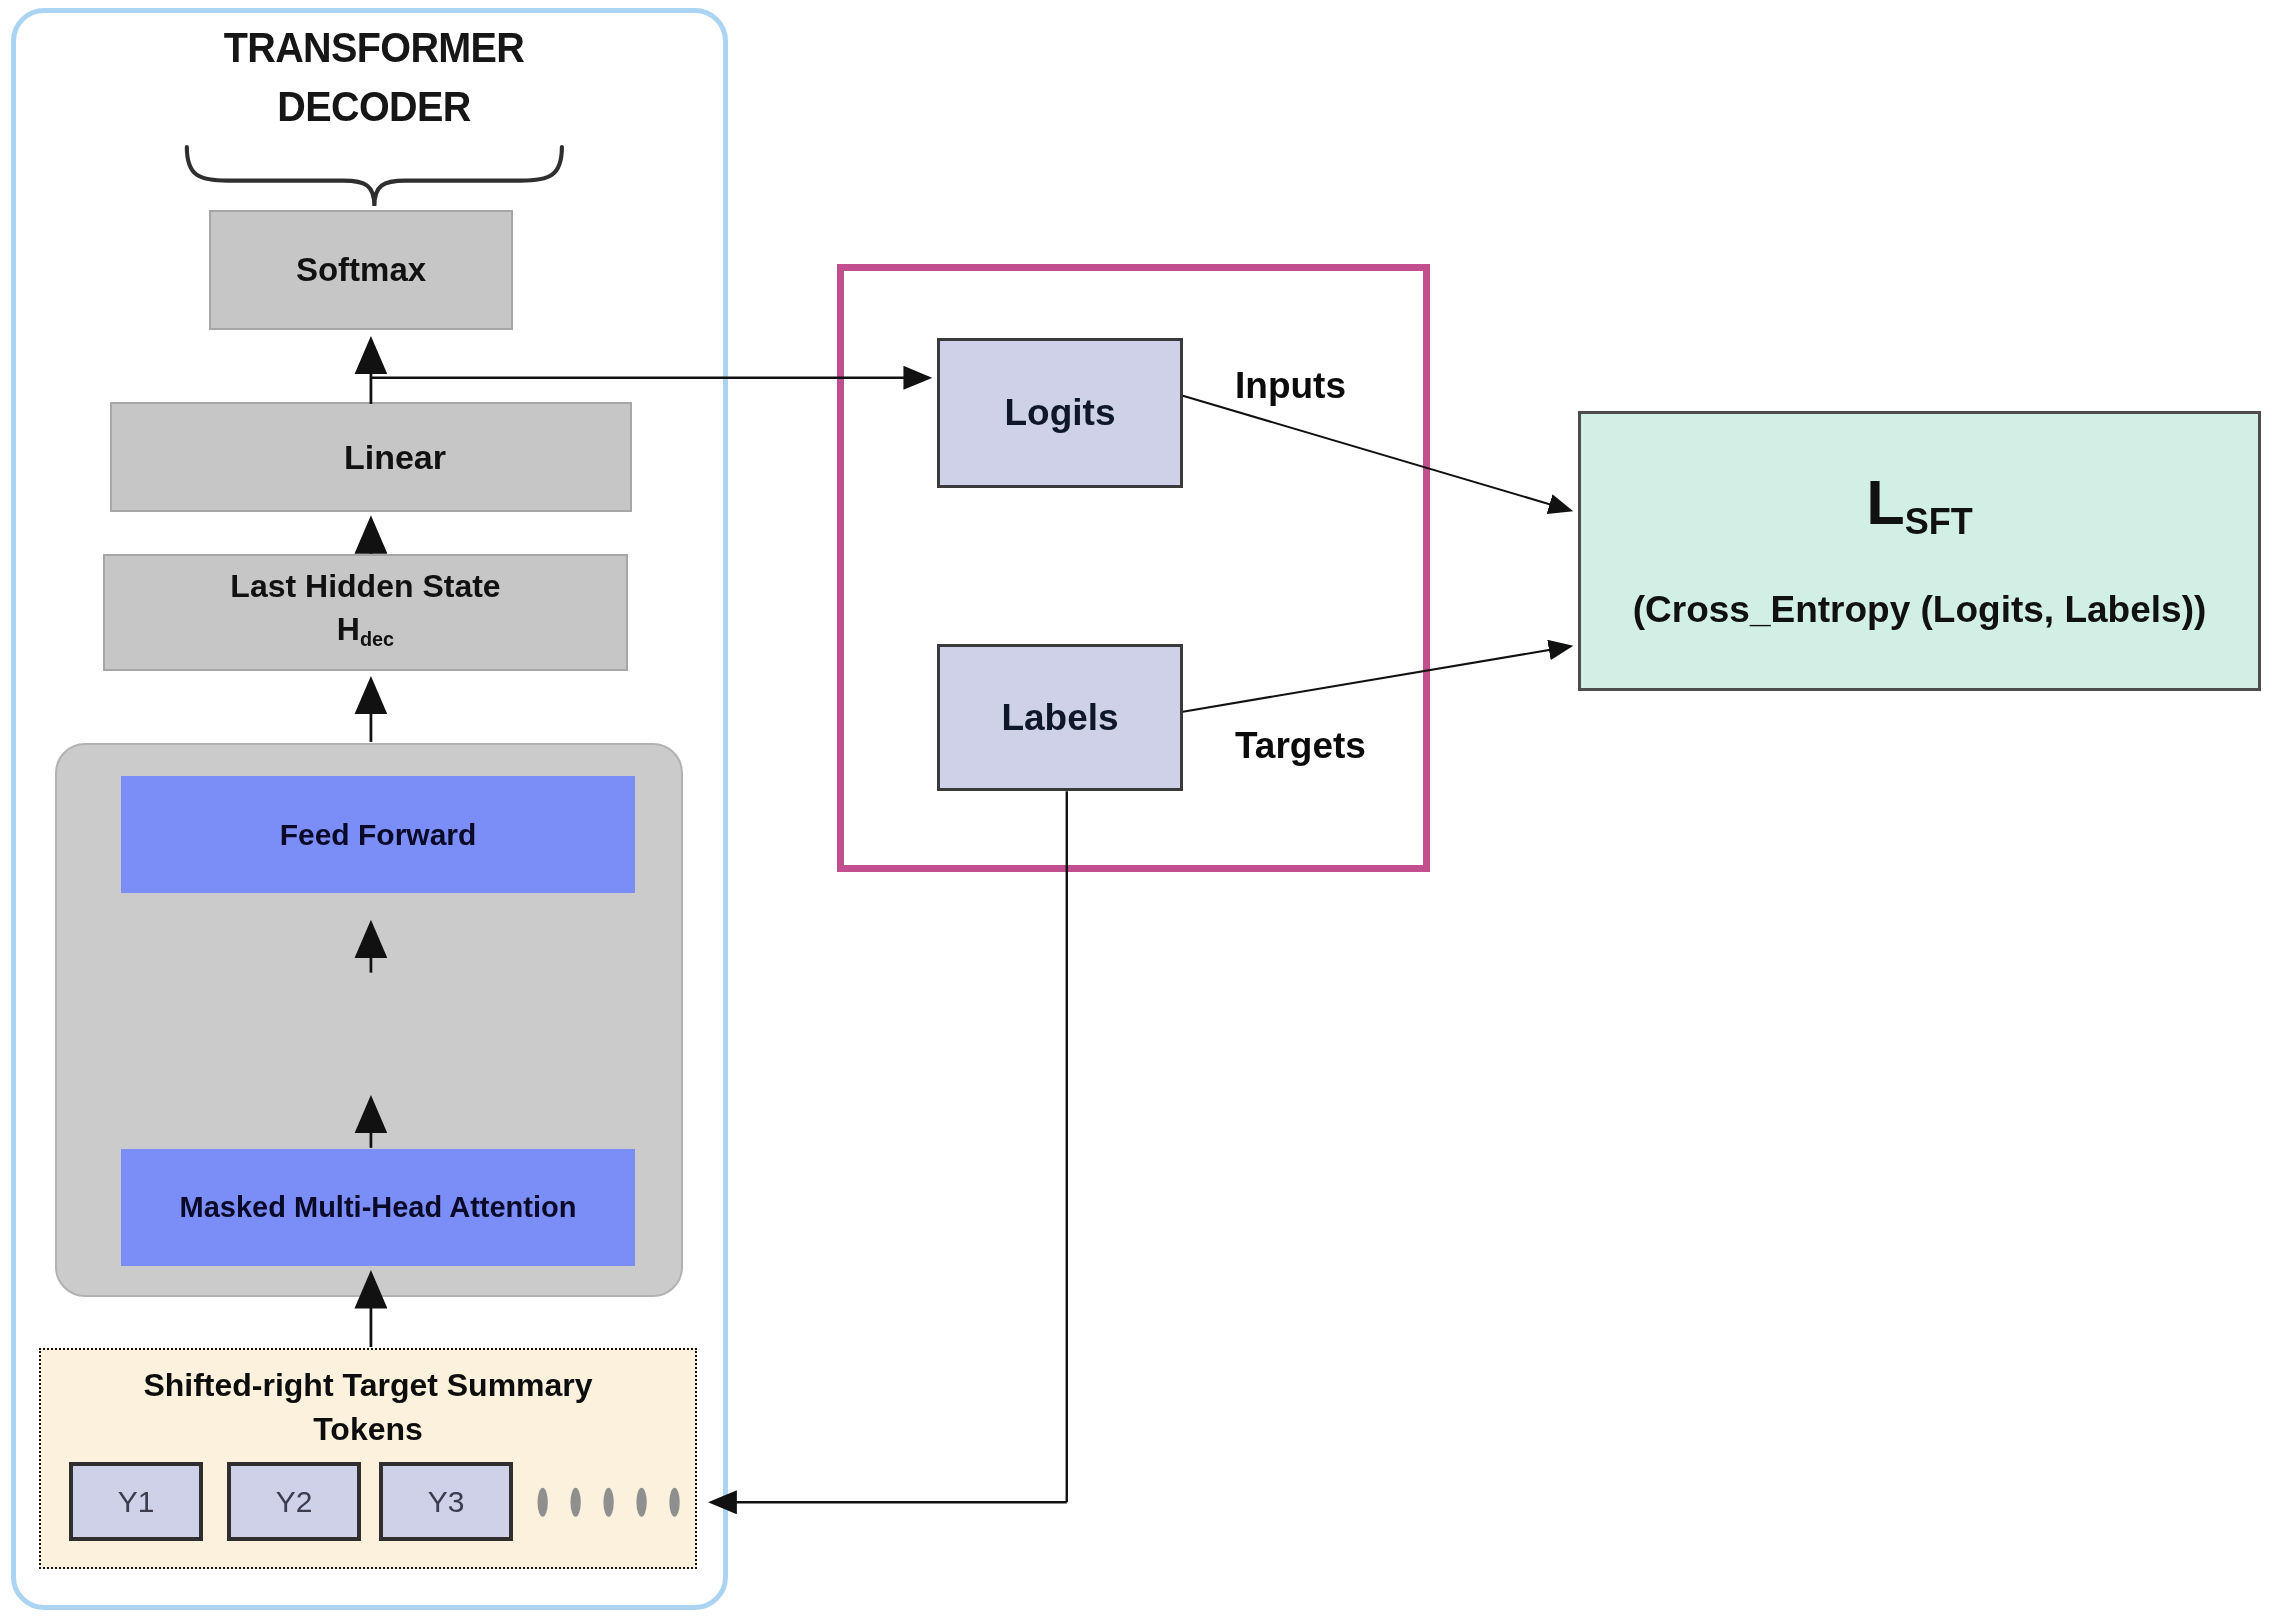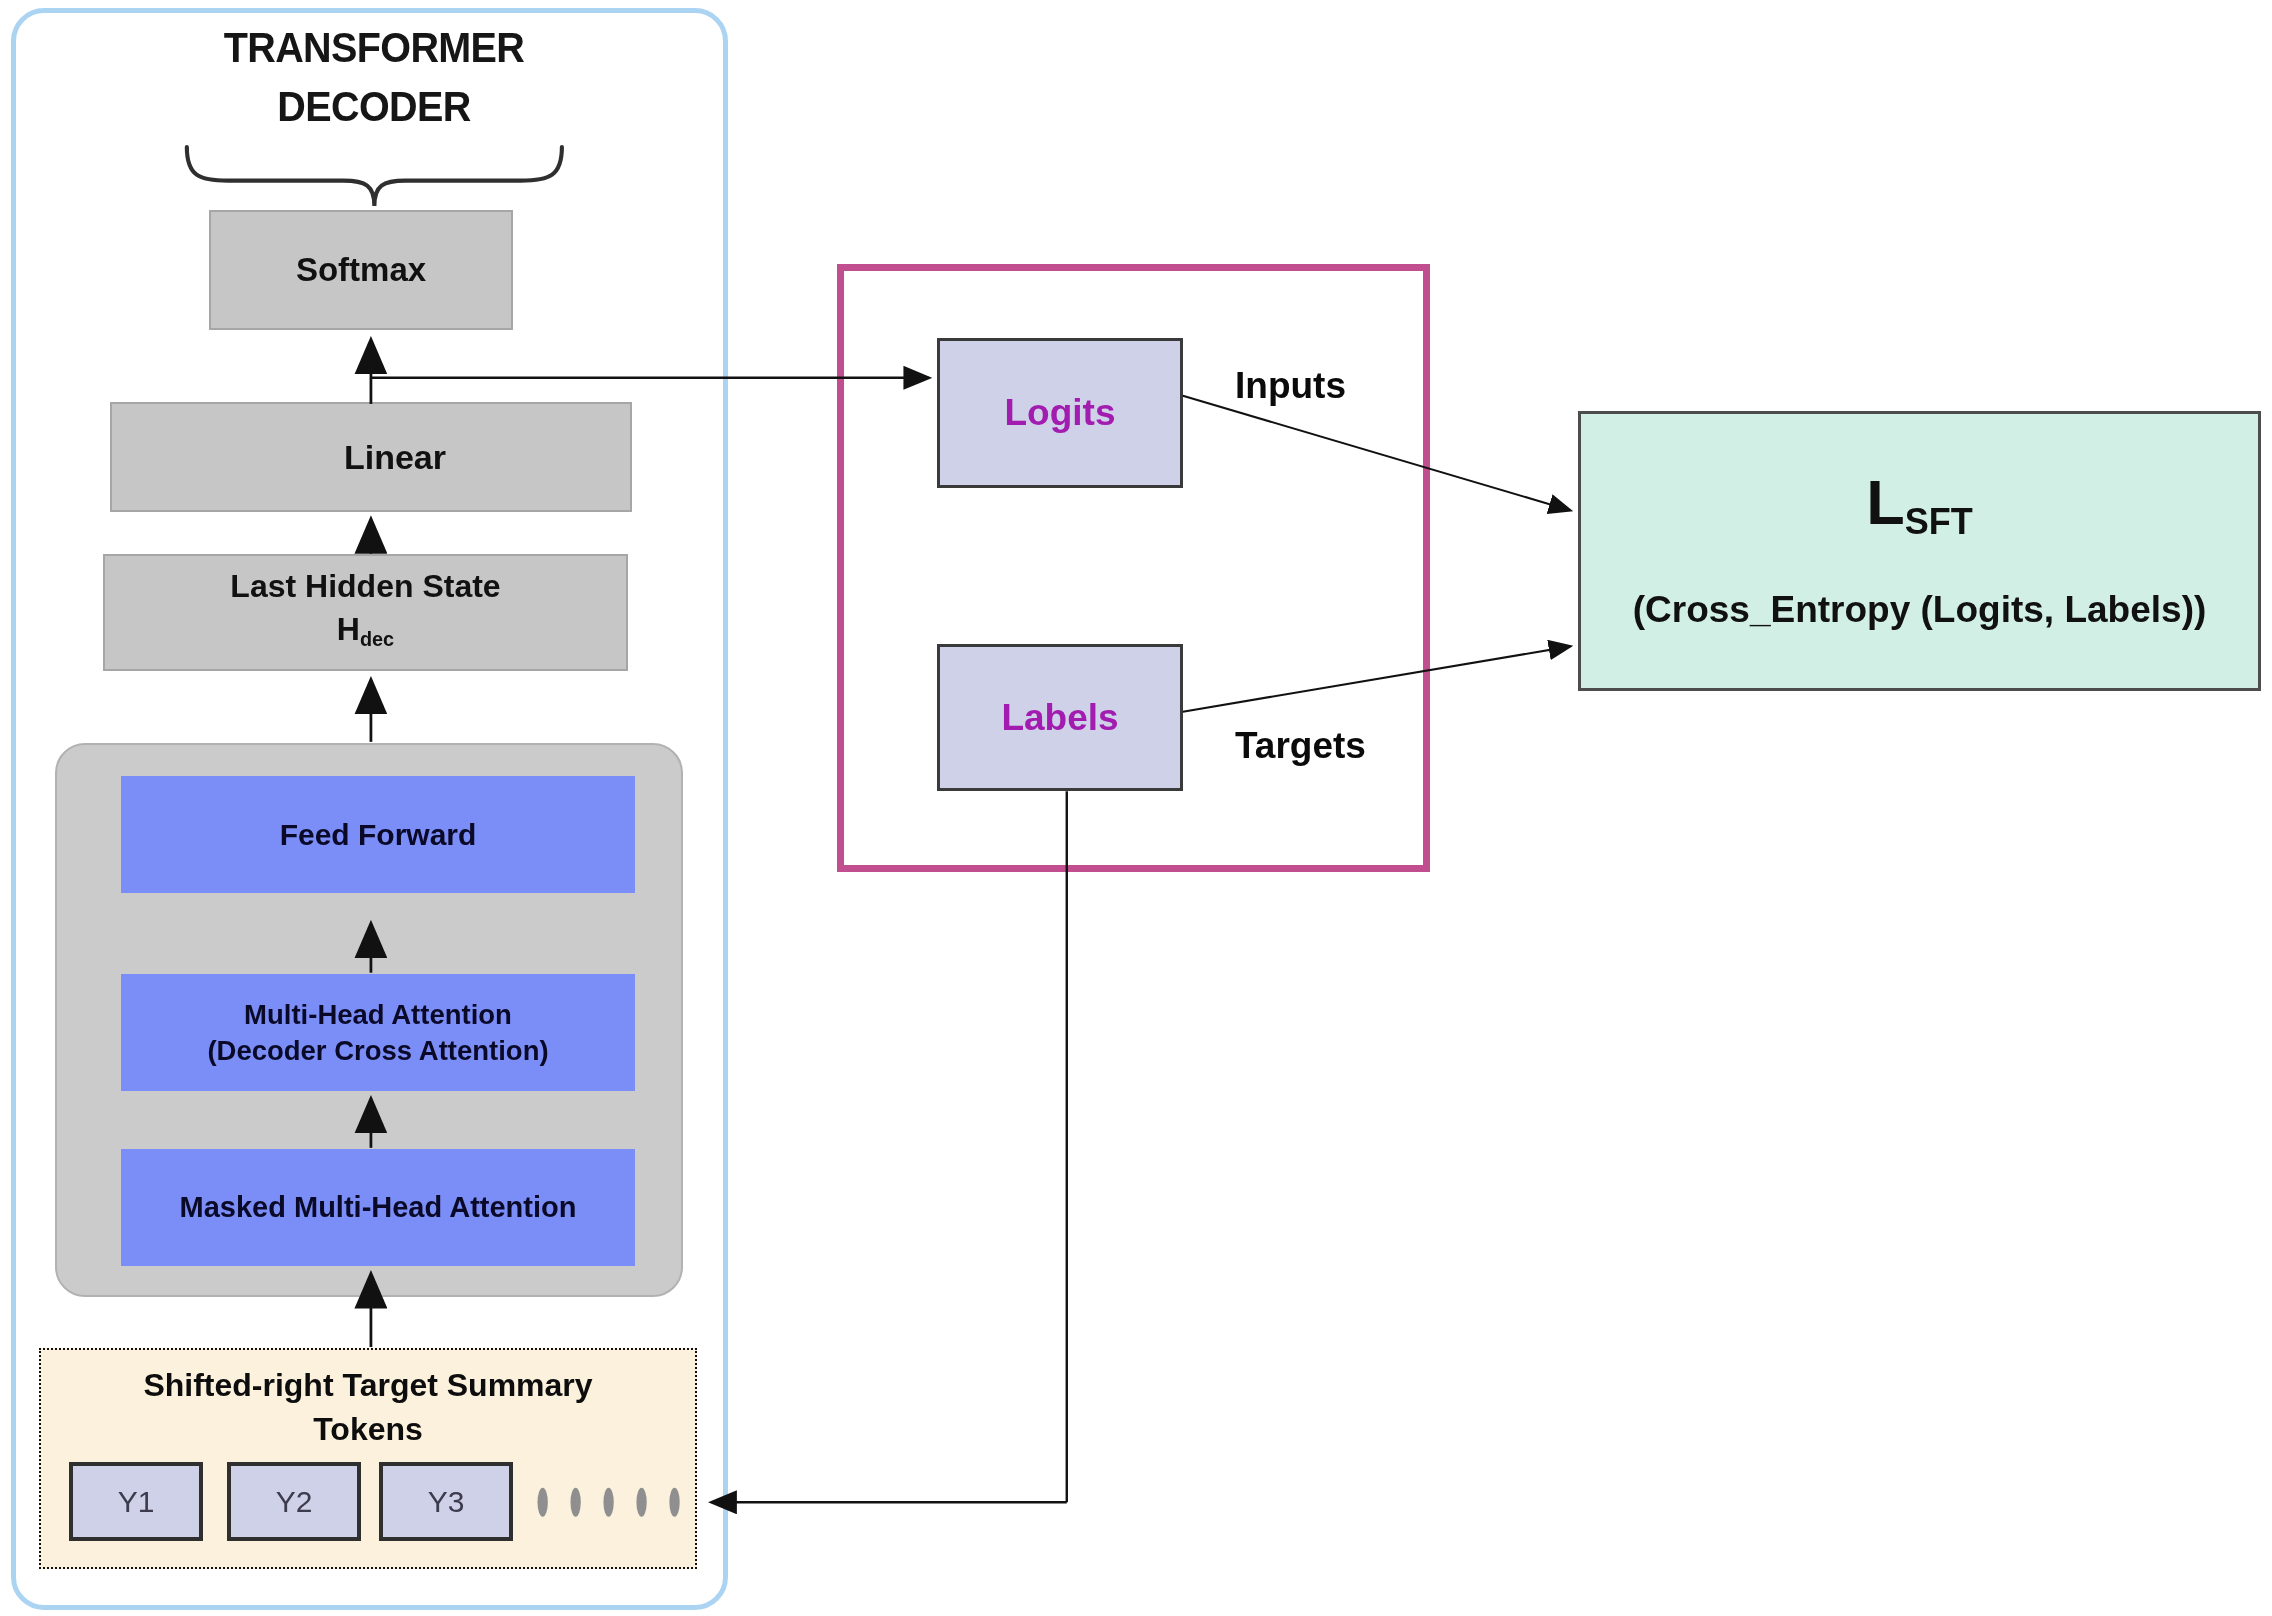--- a/index.html
+++ b/index.html
@@ -32,21 +32,21 @@
   .mha{left:121px;top:974px;width:514px;height:117px;font-size:27.5px;line-height:36px;}
   .masked{left:121px;top:1149px;width:514px;height:117px;font-size:29px;}
 
   .tokens-box{left:39px;top:1348px;width:658px;height:221px;border:2.7px dotted #111;background:var(--cream-box);}
   .tokens-title{left:39px;top:1363px;width:658px;font-size:32px;font-weight:700;line-height:44px;color:#0d0d0d;}
   .ybox{top:1462px;width:134px;height:79px;background:var(--lavender-box);border:4.1px solid #2f2f2f;font-size:30px;font-weight:400;color:#3c3c4e;}
   .y1{left:69px;} .y2{left:227px;} .y3{left:379px;}
 
   
   .loss-inputs{left:837px;top:264px;width:593px;height:608px;border:7.6px solid var(--magenta-border);background:#fff;}
-  .lavbox{background:var(--lavender-box);border:3.4px solid #3a3a3a;font-weight:700;font-size:37px;color:#a21caf;text-align:center;}
+  .lavbox{background:var(--lavender-box);border:3.4px solid #3a3a3a;font-weight:700;font-size:37px;color:#0f172a;text-align:center;}
   .logits{left:937px;top:338px;width:246px;height:150px;}
   .labels{left:937px;top:644px;width:246px;height:147px;}
   .flowlabel{font-size:37px;font-weight:700;color:#0b0b0b;white-space:nowrap;}
   .inputs{left:1235px;top:365px;}
   .targets{left:1235px;top:725px;}
 
   
   .loss-box{left:1578px;top:411px;width:683px;height:280px;background:var(--mint-box);border:3.4px solid #4d4d4d;}
   .loss-sym{font-size:63px;font-weight:700;line-height:63px;}
   .loss-sym .sub{font-size:36px;}
@@ -80,24 +80,20 @@
       <span>H</span><span class="sub">dec</span>
     </div>
   </div>
 
   <div class="abs block-container"></div>
 
   <div class="abs center bluebox ff">
     <span>Feed Forward</span>
   </div>
 
-  <div class="abs col bluebox mha">
-    <div>Multi-Head Attention</div>
-    <div>(Decoder Cross Attention)</div>
-  </div>
 
   <div class="abs center bluebox masked">
     <span>Masked Multi-Head Attention</span>
   </div>
 
   <div class="abs tokens-box"></div>
   <div class="abs tokens-title" style="text-align:center;">
     <div>Shifted-right Target Summary</div>
     <div>Tokens</div>
   </div>

